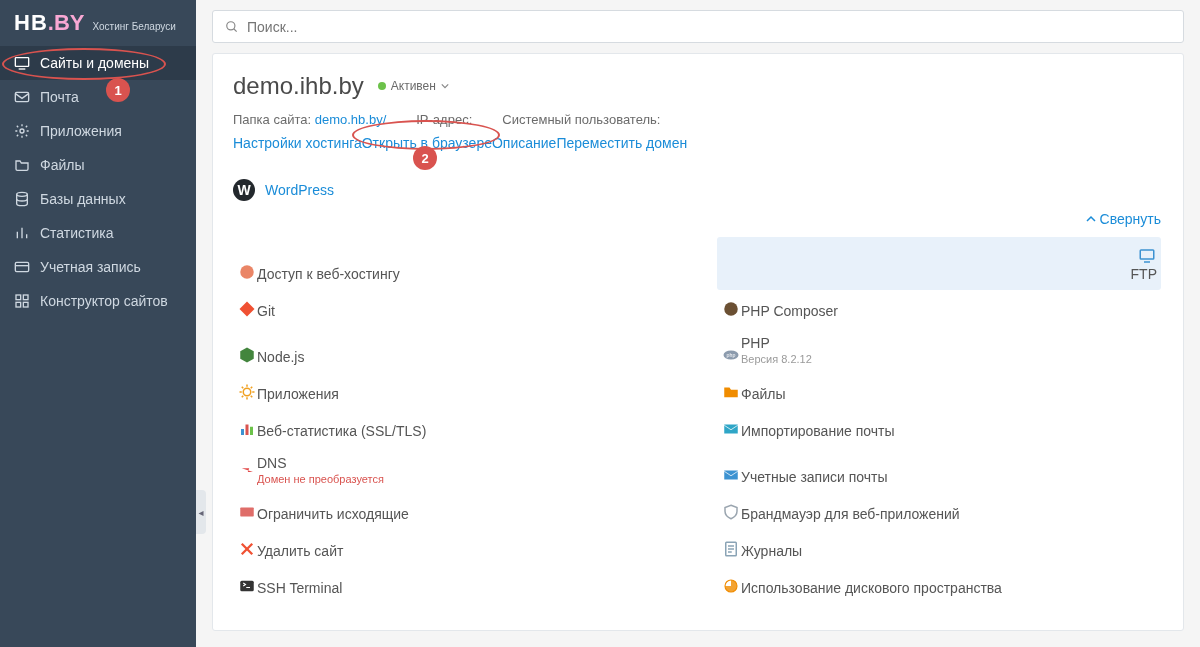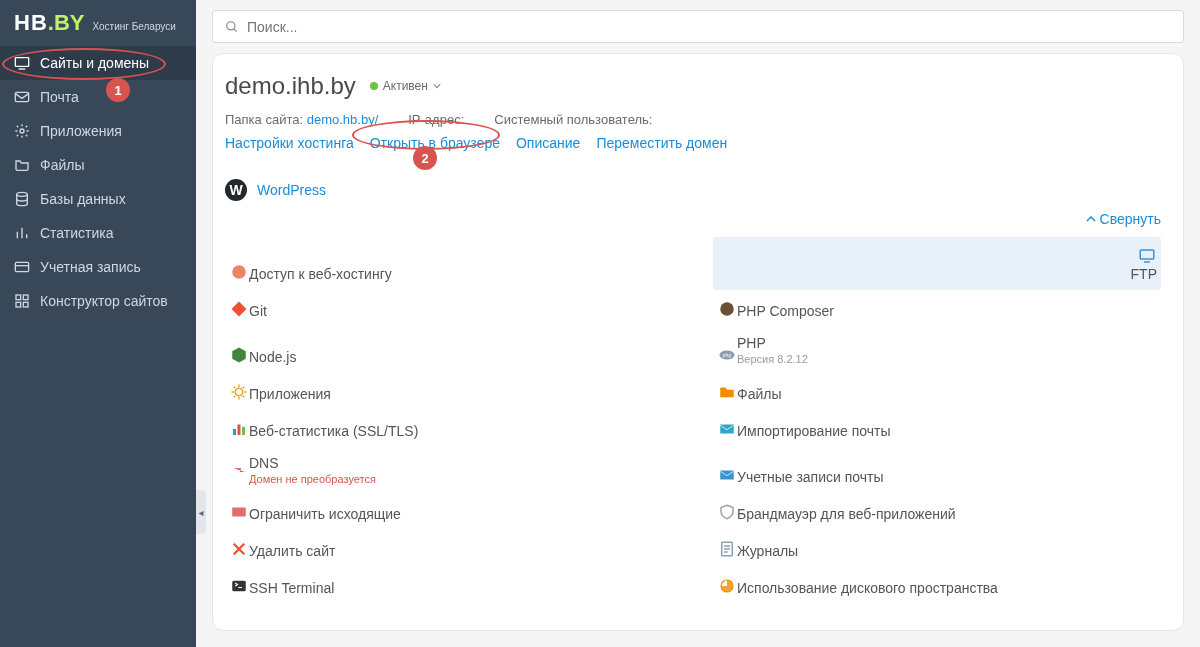--- a/index.html
+++ b/index.html
@@ -1,37 +1,37 @@
 <!DOCTYPE html>
 <html><head>
 <meta charset="utf-8">
 <style>
 * { margin:0; padding:0; box-sizing:border-box; font-family:"Segoe UI",Arial,sans-serif; }
 body { width:1200px; height:647px; display:flex; background:#f5f5f5; overflow:hidden; }
 .sidebar { width:196px; background:#384859; color:#cfd8e1; display:flex; flex-direction:column; position:relative; }
 .logo { height:46px; display:flex; align-items:center; padding:0 14px; font-size:22px; font-weight:700; color:#fff; gap:8px; }
 .logo .hb { letter-spacing:1px; }
-.logo .dotby { color:#bef264;text-align:right; }
+.logo .dotby { color:#f9a8d4;text-align:right; }
 .logo-sub { font-size:10px; font-weight:400; color:#cfd8e1; margin-top:6px; }
 .nav { list-style:none; }
 .nav li { display:flex; align-items:center; gap:10px; padding:9px 14px; font-size:14px; cursor:pointer; color:#cfd8e1; }
 .nav li.active { background:#2d3b4a; color:#fff; }
 .nav .ico { width:16px; height:16px; display:inline-flex; align-items:center; justify-content:center; }
 .collapse-handle { position:absolute; right:-10px; top:490px; width:10px; height:44px; background:#e3e7eb; border-radius:0 4px 4px 0; display:flex; align-items:center; justify-content:center; font-size:10px; color:#667; cursor:pointer; }
 .main { flex:1; display:flex; flex-direction:column; padding:10px 0 0 0; }
 .searchbar { margin:0 16px 10px 16px; height:36px; background:#fff; border:1px solid #d6dbe0; border-radius:3px; display:flex; align-items:center; padding:0 12px; gap:8px; color:#888; }
 .searchbar input { border:none; outline:none; flex:1; font-size:14px; color:#a16207; }
-.card { margin:0 16px 16px 16px; background:#fff; border:1px solid #e3e7eb; border-radius:11px; padding:18px 22px 26px 12px; }
+.card { margin:0 16px 16px 16px; background:#fff; border:1px solid #e3e7eb; border-radius:3px; padding:18px 22px 26px 20px; }
 .dom-title { display:flex; align-items:center; gap:14px; margin-bottom:12px; }
 .dom-title h1 { font-size:24px; font-weight:400; color:#4a4a4a; }
 .status { display:flex; align-items:center; gap:5px; font-size:12px; color:#6b6b6b; cursor:pointer; }
 .status .dot { width:8px; height:8px; border-radius:50%; background:#6cc24a; }
 .meta-row { display:flex; gap:30px; font-size:13px; color:#6b6b6b; margin-bottom:8px; }
 .meta-row a { color:#1a8cd8; text-decoration:none; }
-.links-row { display:flex; gap:16px; font-size:14px; margin-bottom:28px; }
+.links-row { display:flex; gap:0; font-size:14px; margin-bottom:28px; }
 .links-row a { color:#1a8cd8; text-decoration:none; }
 .wp-row { display:flex; align-items:center; gap:10px; font-size:14px; margin-bottom:10px; }
 .wp-row a { color:#1a8cd8; text-decoration:none; }
 .wp-icon { width:22px; height:22px; border-radius:50%; background:#23282d; color:#fff; display:flex; align-items:center; justify-content:center; font-size:14px; font-weight:700; }
 .collapse-link { text-align:right; font-size:14px; margin:4px 0 10px 0; }
 .collapse-link a { color:#1a8cd8; text-decoration:none; display:inline-flex; align-items:center; gap:4px; }
 .tools-grid { display:grid; grid-template-columns:1fr 1fr; column-gap:40px; row-gap:0; }
 .tool { display:flex; align-items:flex-end; padding:8px 4px; font-size:14px; color:#555; cursor:pointer; border-radius:3px; }
 .tool.highlight { background:#e8f1fa;flex-direction:column; }
 .tool .ticon { width:20px; height:20px; display:flex; align-items:center; justify-content:center; font-size:16px; flex-shrink:0; margin-top:1px; }

